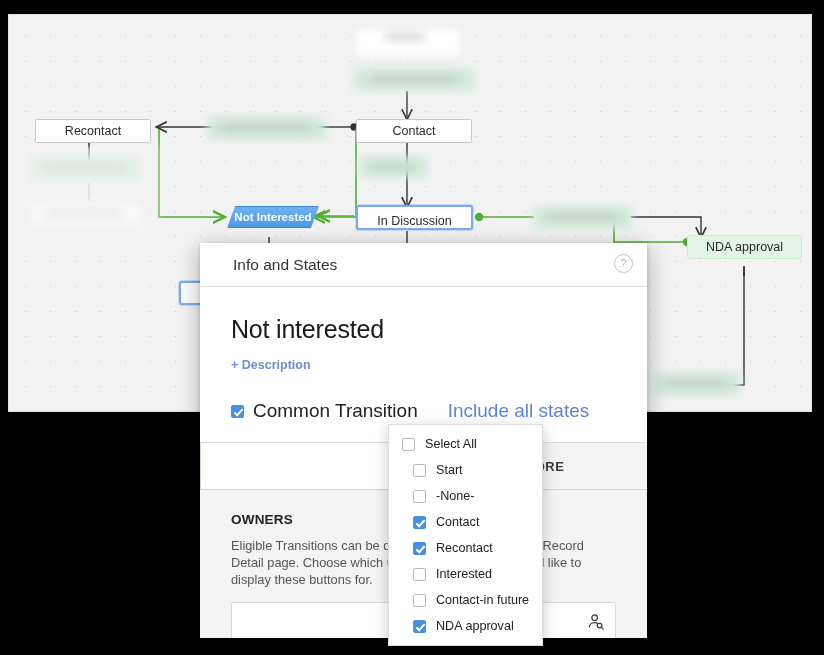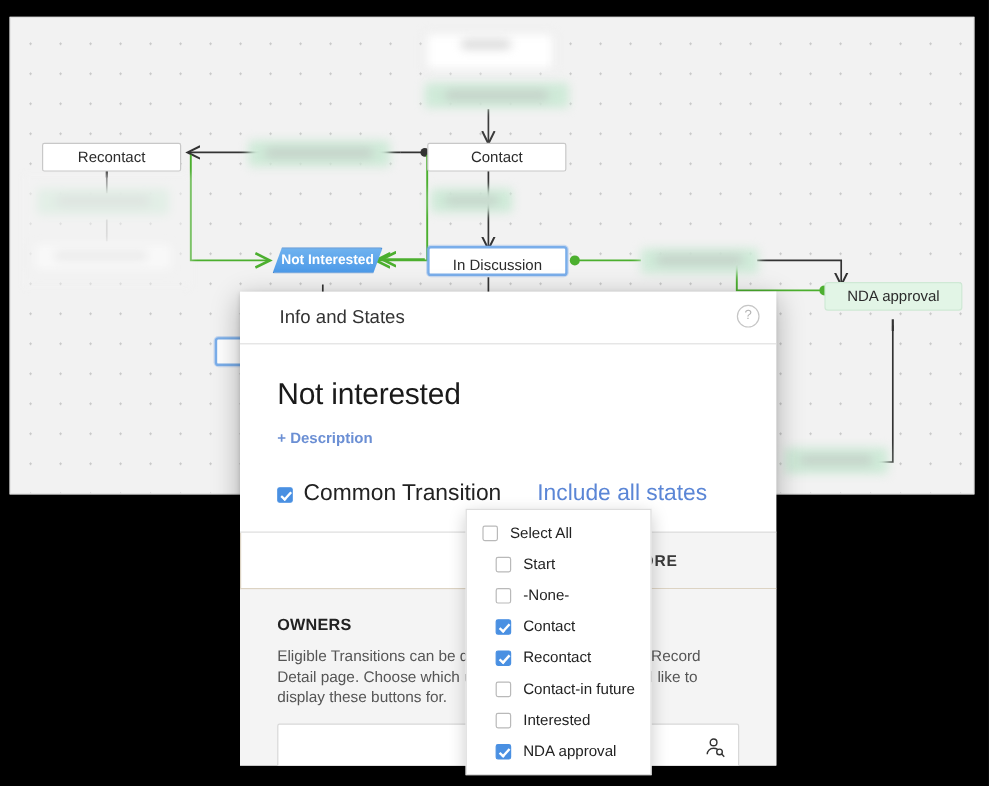--- a/index.html
+++ b/index.html
@@ -450,23 +450,23 @@
   <div class="dd-row item">
     <span class="cbx on"></span>
     <span>Contact</span>
   </div>
   <div class="dd-row item">
     <span class="cbx on"></span>
     <span>Recontact</span>
   </div>
   <div class="dd-row item">
     <span class="cbx"></span>
+    <span>Interested</span>
+  </div>
+  <div class="dd-row item">
+    <span class="cbx"></span>
     <span>Contact-in future</span>
-  </div>
-  <div class="dd-row item">
-    <span class="cbx"></span>
-    <span>Interested</span>
   </div>
   <div class="dd-row item">
     <span class="cbx on"></span>
     <span>NDA approval</span>
   </div>
 </div>
 
 </body></html>

